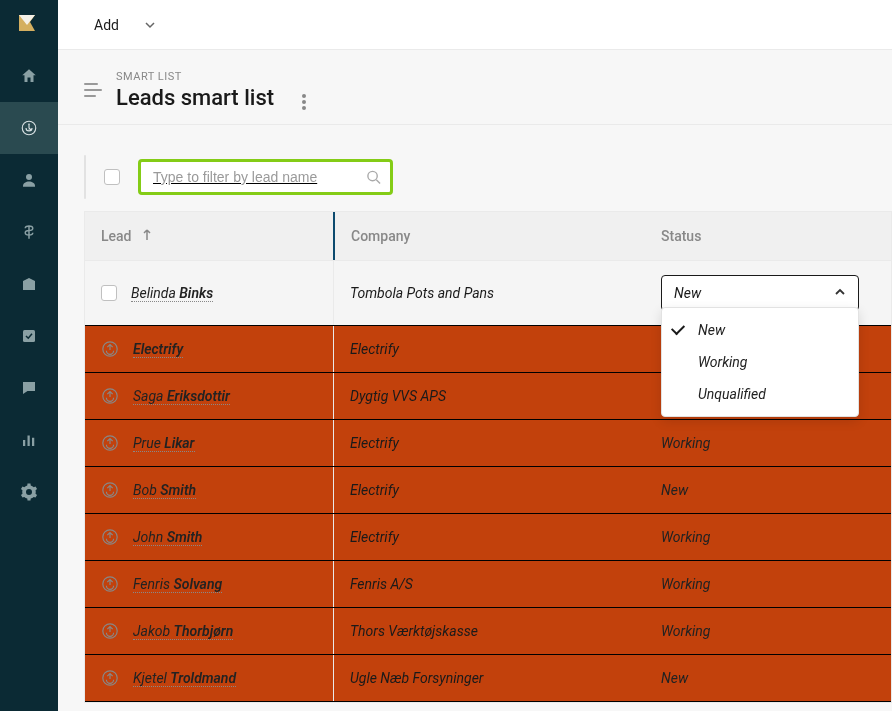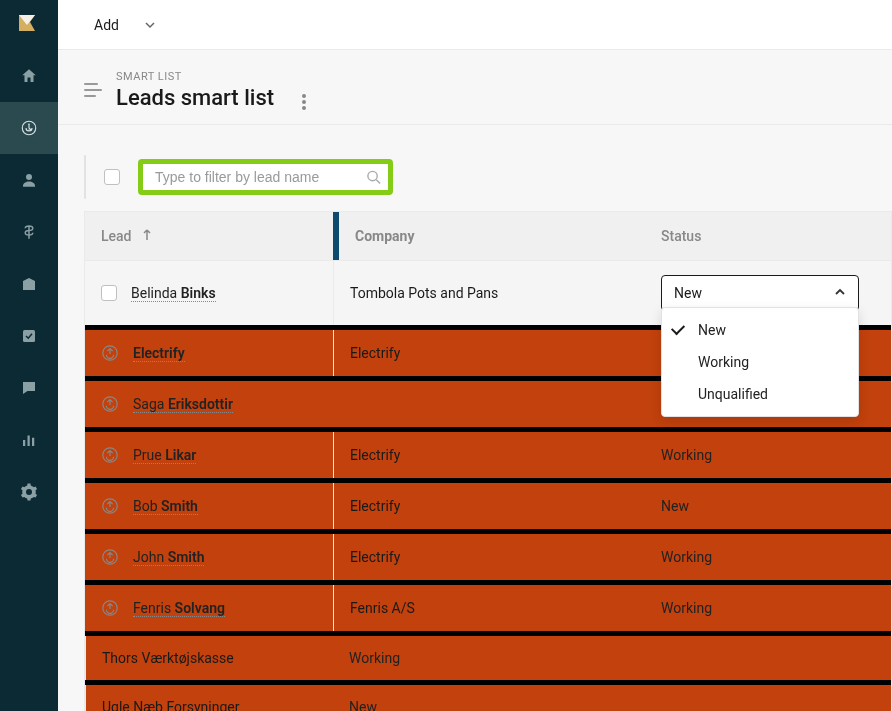--- a/index.html
+++ b/index.html
@@ -37,35 +37,35 @@
     .kebab span { width: 4px; height: 4px; background: #888; border-radius: 50%; }
 
     
     .content-bg { background: #f7f7f7; flex: 1; padding-top: 30px; min-width: 0; overflow: hidden; }
 
     
     .filter-bar { padding: 0 0 12px 26px; display: flex; align-items: center; gap: 18px; }
     .filter-bar .vbar { width: 2px; height: 44px; background: #e2e2e2; border-radius: 1px; }
     .master-check { width: 16px; height: 16px; border: 1.5px solid #c0c0c0; border-radius: 3px; background: #fff; cursor: pointer; }
     .search-box { position: relative; width: 255px; }
-    .search-box input { width: 100%; height: 36px; border: 5px solid #84cc16; border-radius: 4px; padding: 0 36px 0 12px; font-size: 14px; background: #fff; outline: none; }
+    .search-box input { width: 100%; height: 36px; border: 3px solid #84cc16; border-radius: 4px; padding: 0 36px 0 12px; font-size: 14px; background: #fff; outline: none; text-decoration: underline; }
     .search-box input::placeholder { color: #9a9a9a; }
     .search-box .search-icon { position: absolute; right: 12px; top: 50%; transform: translateY(-50%); width: 15px; height: 15px; }
     .search-box .search-icon svg { width: 15px; height: 15px; stroke: #aaa; fill: none; stroke-width: 1.5; }
 
     
     .table { background: #c2410c; margin-left: 26px; border: 1px solid #eaeaea; }
     .thead { display: grid; grid-template-columns: 248px 312px 1fr; background: #f0f0f0; border-bottom: 1px solid #eaeaea; }
     .th { padding: 16px 16px; font-size: 14px; color: #888; font-weight: 500; display: flex; align-items: center; gap: 10px; }
     .th:first-child { padding-left: 16px; }
-    .col-company { border-left: 6px solid #0c4a6e; font-weight: bold; }
+    .col-company { border-left: 2px solid #0c4a6e; }
     .sort-arrow svg { width: 10px; height: 12px; fill: #888; }
 
     .tbody { }
-    .row { display: grid; grid-template-columns: 248px 312px 1fr; border-bottom: 5px solid #000000; }
+    .row { display: grid; grid-template-columns: 248px 312px 1fr; border-bottom: 1px solid #000000; font-style: italic; }
     .row.selected { background: #f5f5f5; }
     .cell { padding: 14px 16px; font-size: 14px; display: flex; align-items: center; }
     .cell-lead { gap: 14px; }
     .cell-company { border-left: 1px solid #eaeaea; }
     .row-check { width: 16px; height: 16px; border: 1.5px solid #c0c0c0; border-radius: 3px; background: #fff; cursor: pointer; flex-shrink: 0; }
     .row-anchor { width: 18px; height: 18px; flex-shrink: 0; }
     .row-anchor svg { width: 18px; height: 18px; fill: none; stroke: #888; stroke-width: 1.3; }
     .lead-name { color: #222; border-bottom: 1px dotted #888; cursor: pointer; }
     .lead-name b { font-weight: 600; }
 
@@ -237,20 +237,21 @@
             </div>
           </div>
           <div class="row">
             <div class="cell cell-lead">
               <div class="row-anchor"><svg viewBox="0 0 20 20">
                   <circle cx="10" cy="10" r="8"></circle>
                   <path d="M10 5v6M7 8l3-3 3 3M6 12a4 4 0 0 0 8 0"></path>
                 </svg></div>
               <span class="lead-name">Saga <b>Eriksdottir</b></span>
             </div>
+            <div class="cell cell-company">Dygtig VVS APS</div>
             <div class="cell cell-status">
               <span class="status-text"></span>
             </div>
           </div>
           <div class="row">
             <div class="cell cell-lead">
               <div class="row-anchor"><svg viewBox="0 0 20 20">
                   <circle cx="10" cy="10" r="8"></circle>
                   <path d="M10 5v6M7 8l3-3 3 3M6 12a4 4 0 0 0 8 0"></path>
                 </svg></div>
@@ -294,26 +295,40 @@
                   <path d="M10 5v6M7 8l3-3 3 3M6 12a4 4 0 0 0 8 0"></path>
                 </svg></div>
               <span class="lead-name">Fenris <b>Solvang</b></span>
             </div>
             <div class="cell cell-company">Fenris A/S</div>
             <div class="cell cell-status">
               <span class="status-text">Working</span>
             </div>
           </div>
           <div class="row">
+            <div class="cell cell-lead">
+              <div class="row-anchor"><svg viewBox="0 0 20 20">
+                  <circle cx="10" cy="10" r="8"></circle>
+                  <path d="M10 5v6M7 8l3-3 3 3M6 12a4 4 0 0 0 8 0"></path>
+                </svg></div>
+              <span class="lead-name">Jakob <b>Thorbjørn</b></span>
+            </div>
             <div class="cell cell-company">Thors Værktøjskasse</div>
             <div class="cell cell-status">
               <span class="status-text">Working</span>
             </div>
           </div>
           <div class="row">
+            <div class="cell cell-lead">
+              <div class="row-anchor"><svg viewBox="0 0 20 20">
+                  <circle cx="10" cy="10" r="8"></circle>
+                  <path d="M10 5v6M7 8l3-3 3 3M6 12a4 4 0 0 0 8 0"></path>
+                </svg></div>
+              <span class="lead-name">Kjetel <b>Troldmand</b></span>
+            </div>
             <div class="cell cell-company">Ugle Næb Forsyninger</div>
             <div class="cell cell-status">
               <span class="status-text">New</span>
             </div>
           </div>
         </div>
     </div>
 
   </div>
 </div>

